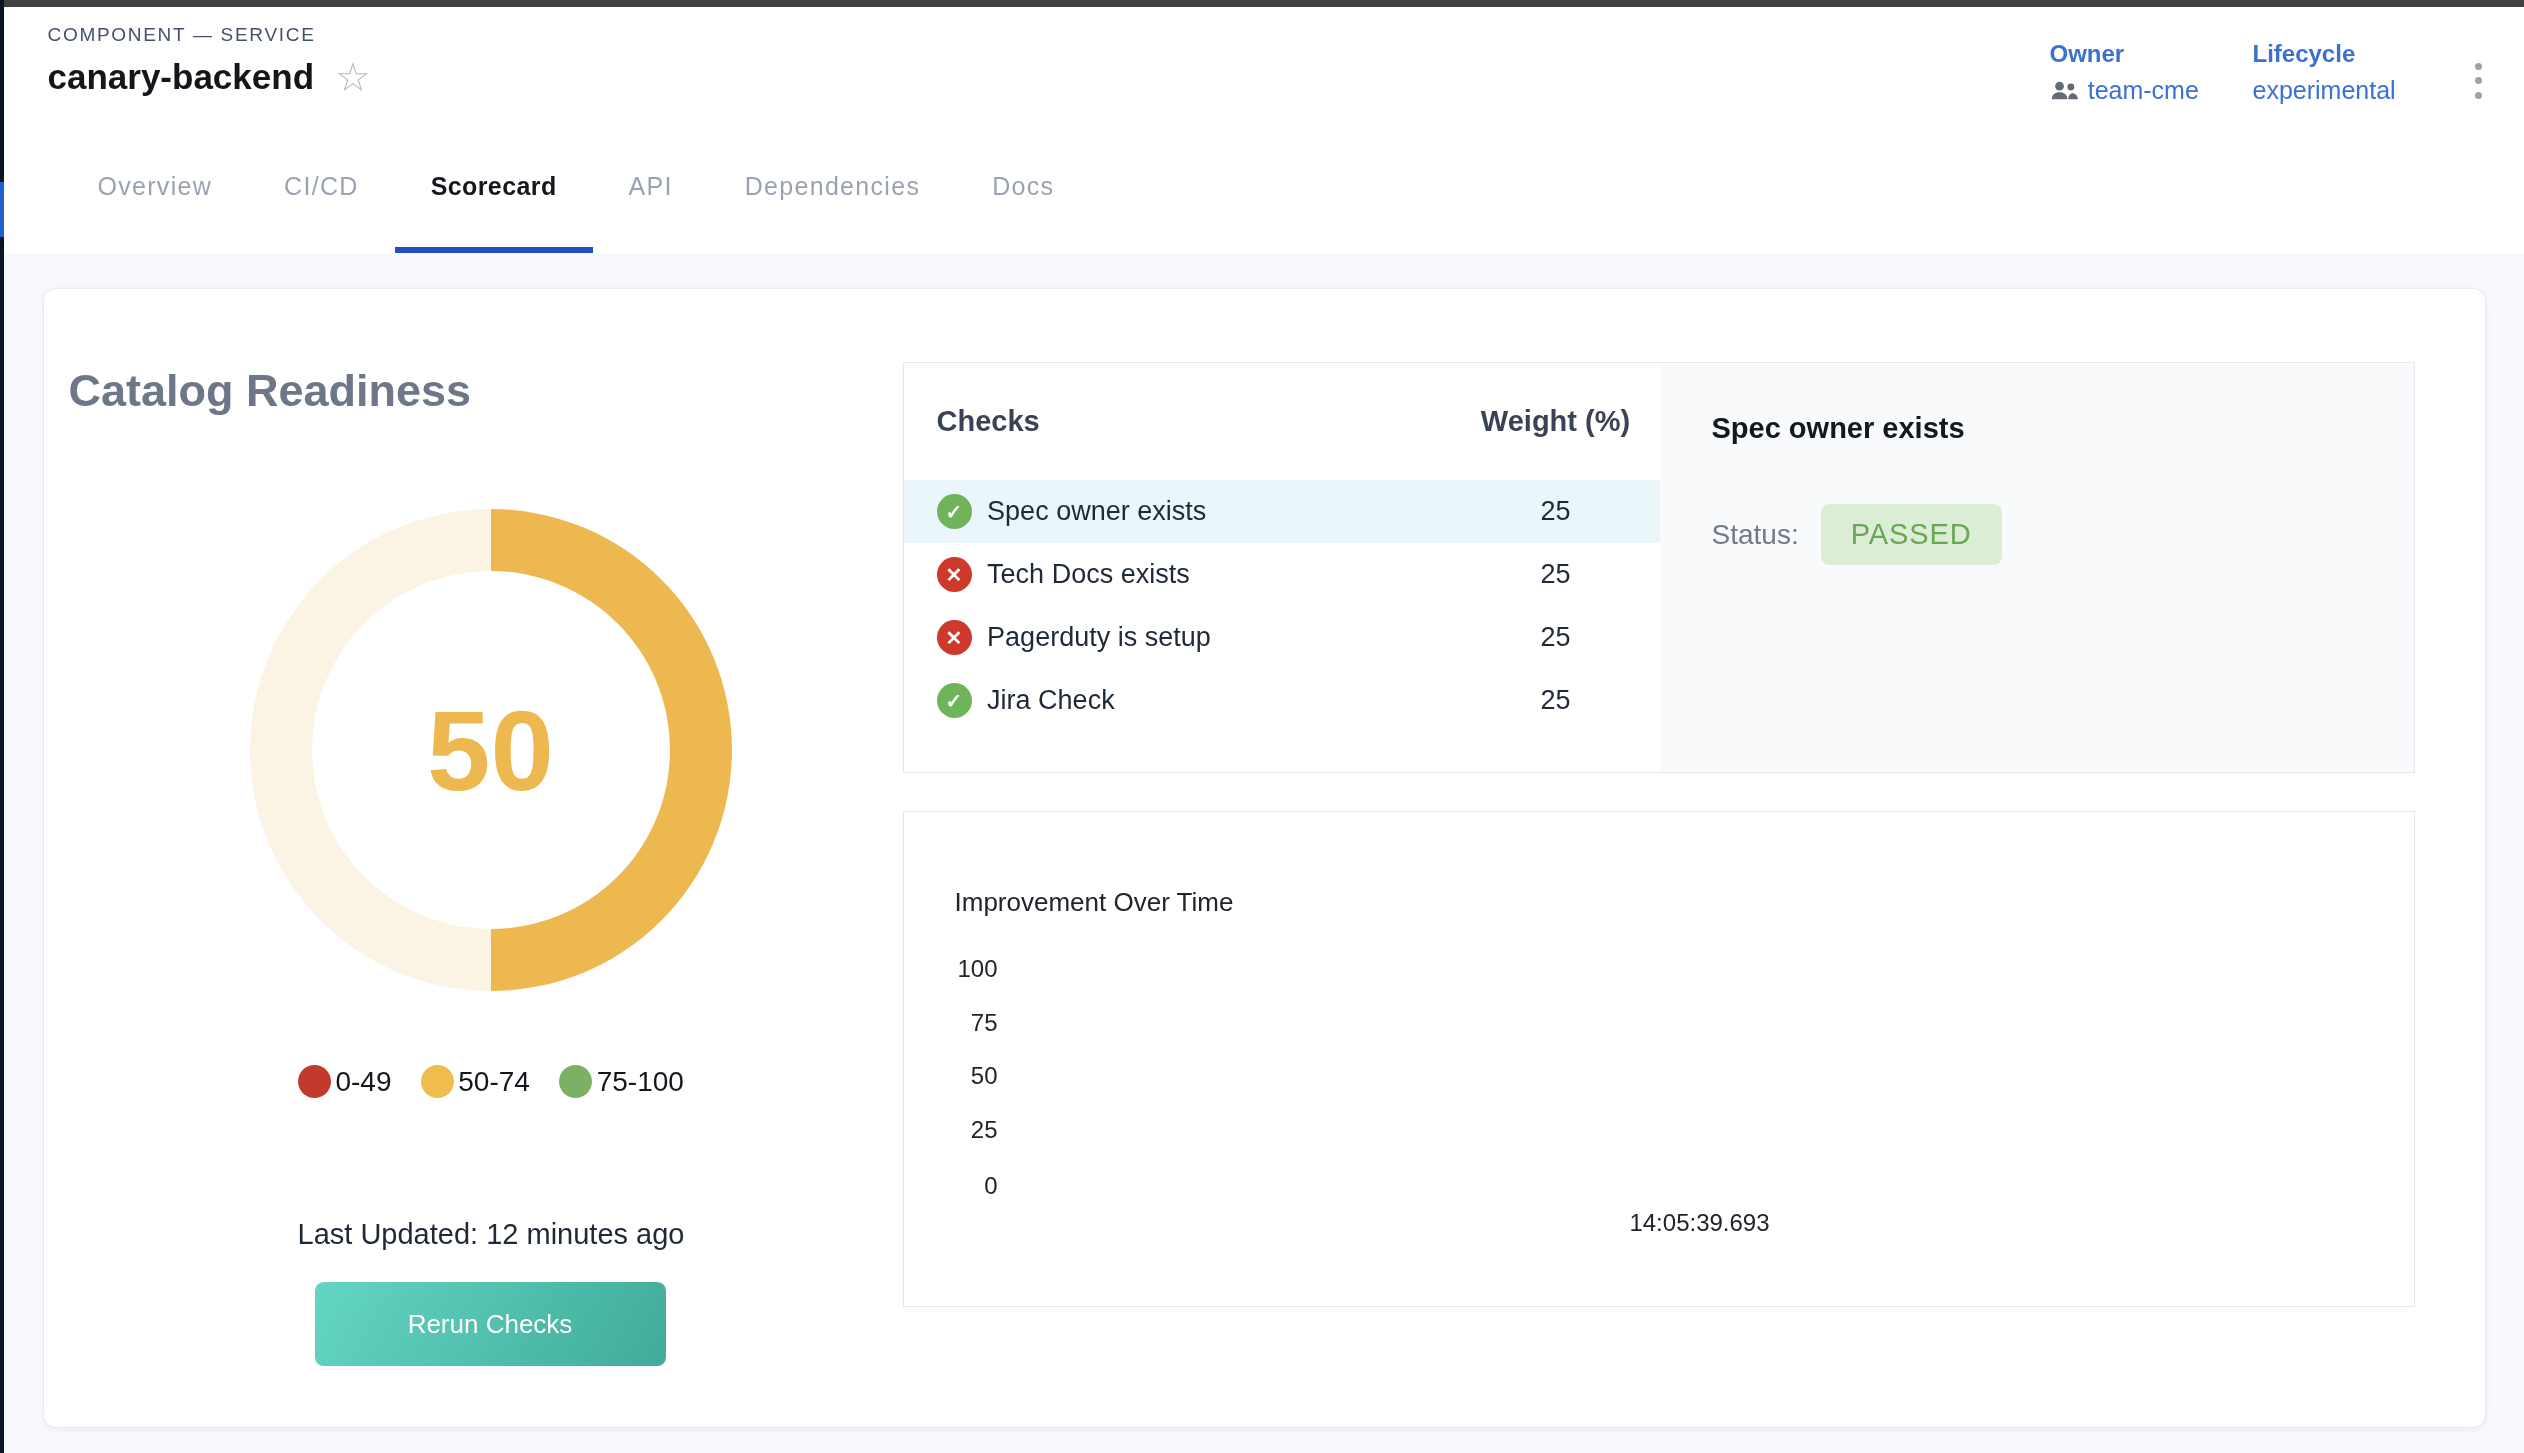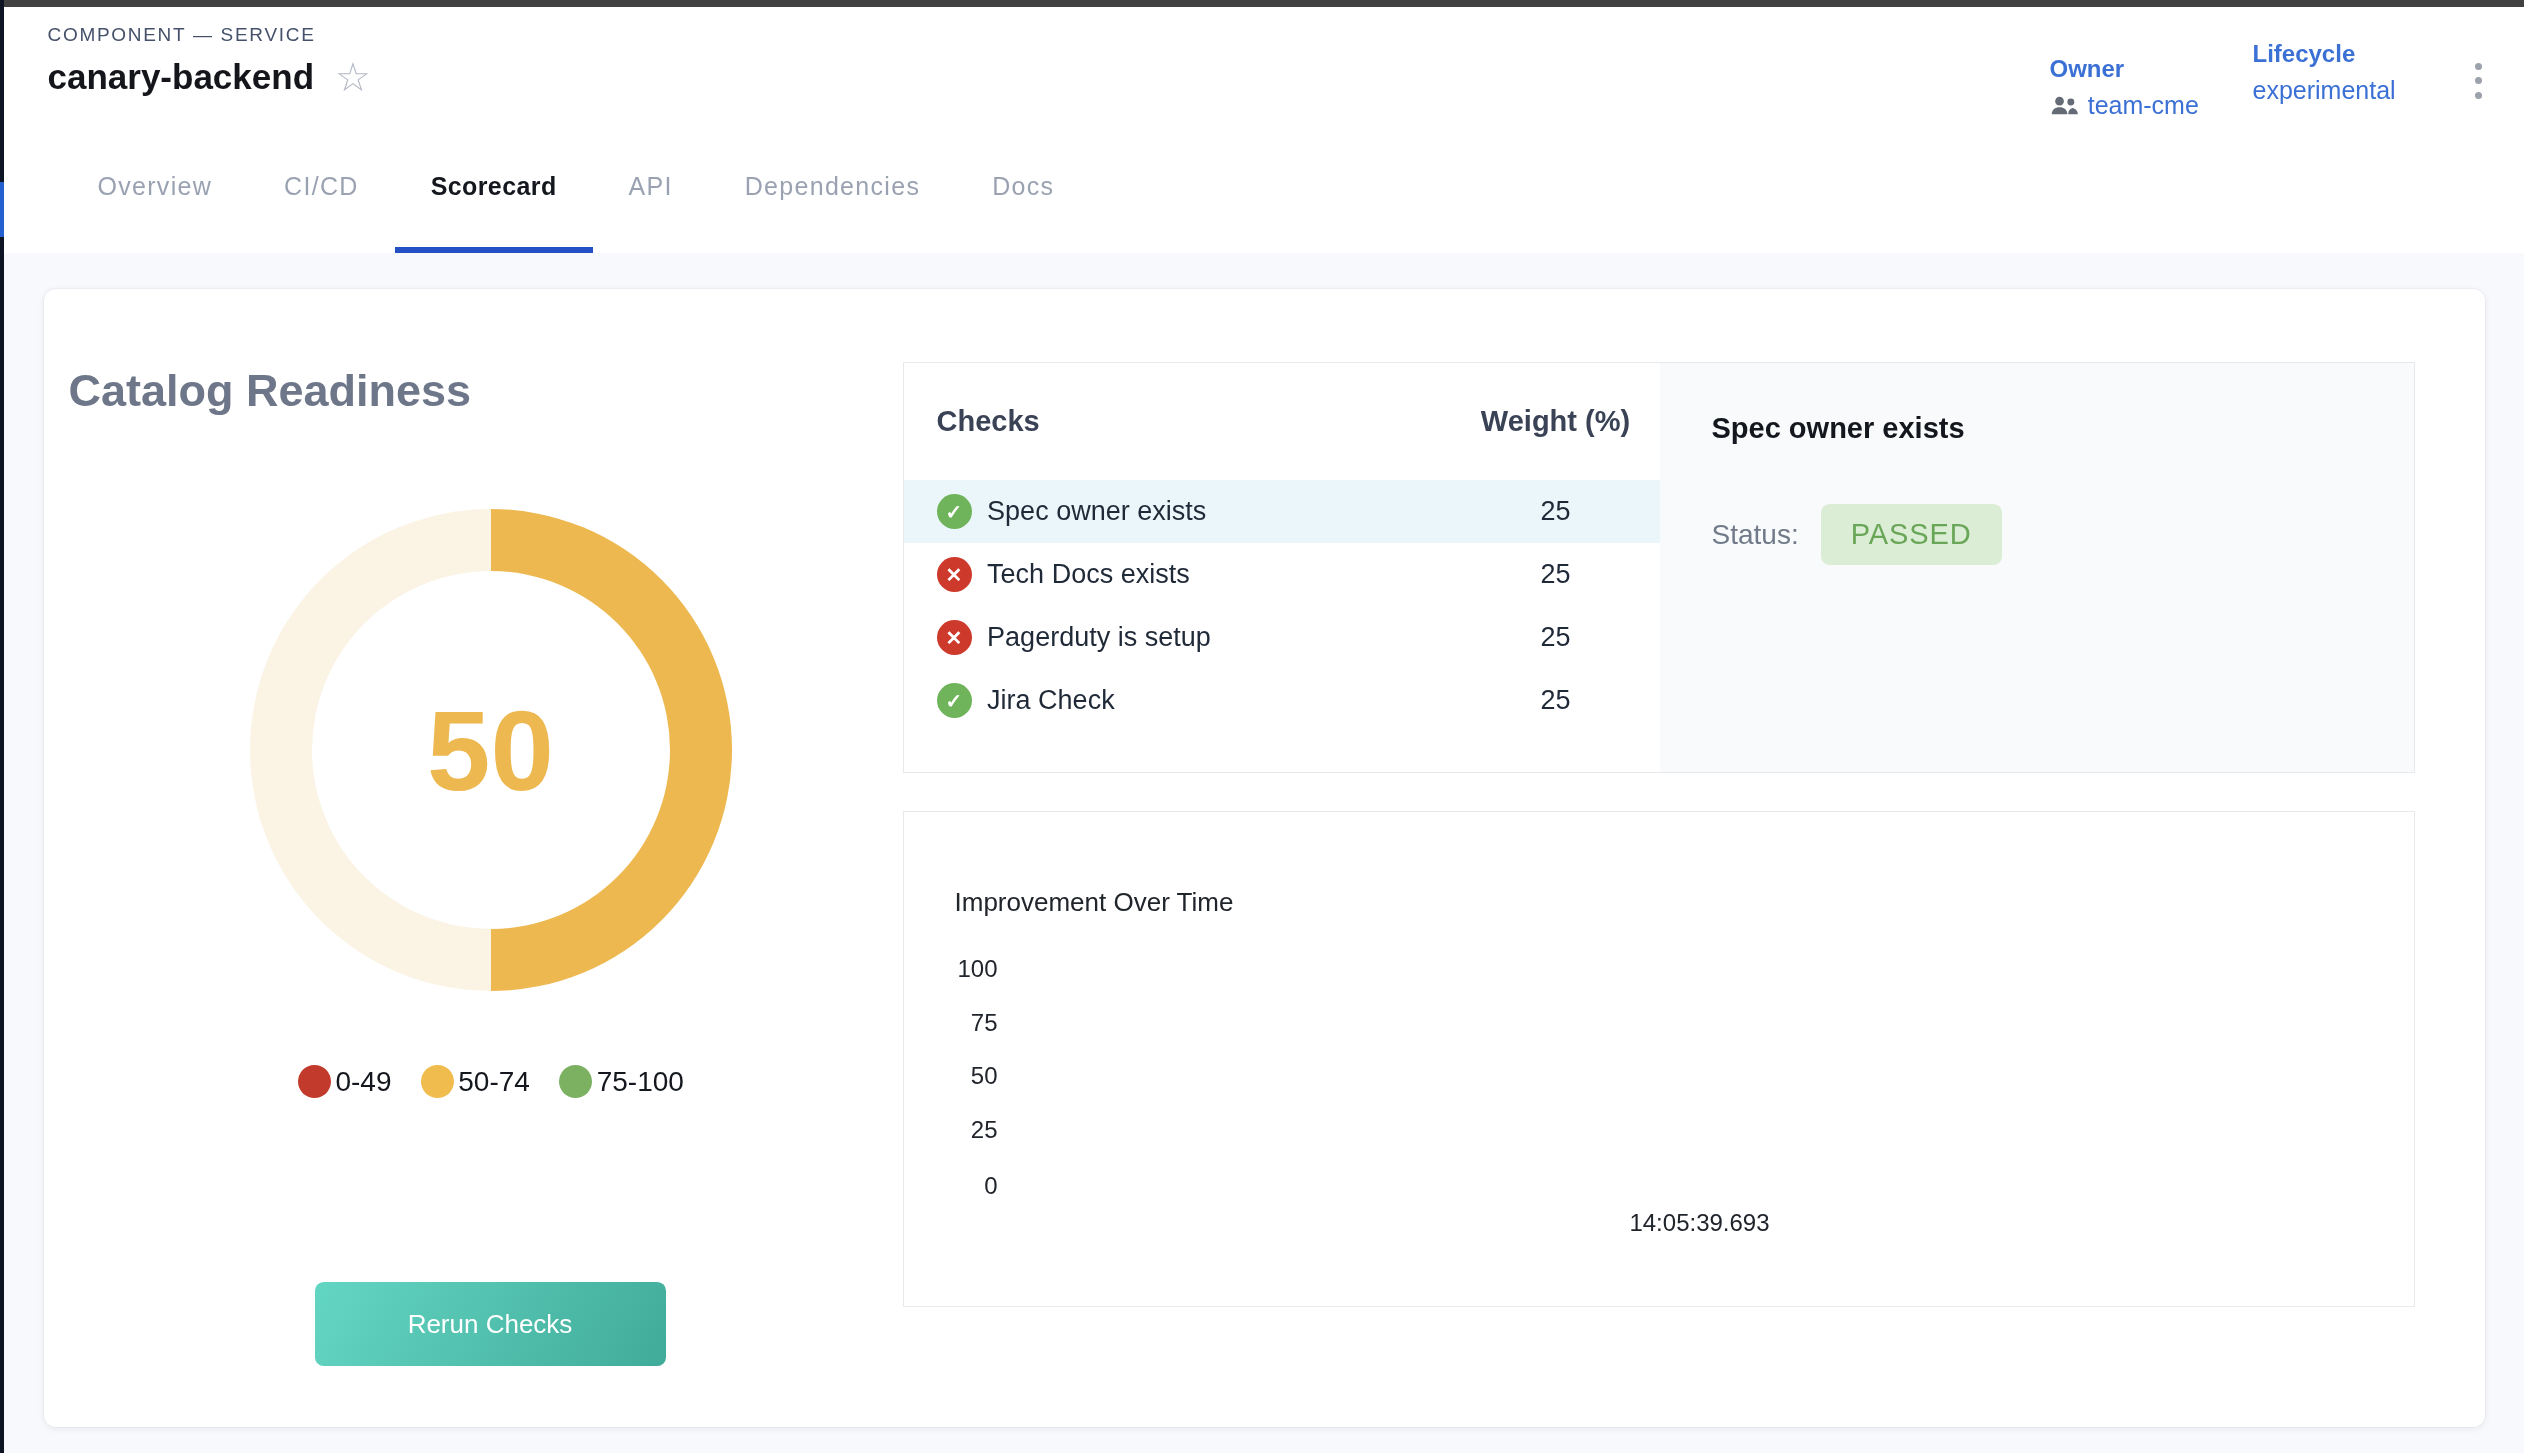--- a/index.html
+++ b/index.html
@@ -14,21 +14,21 @@
 
   
   .header{position:absolute;left:3.5px;top:7px;right:0;height:112px;background:#fff;border-bottom:1.7px solid #e4e8ee;}
   .breadcrumb{position:absolute;left:44px;top:17.3px;font-size:19px;letter-spacing:1.7px;color:#45506b;font-weight:500;}
   .title-row{position:absolute;left:44px;top:50px;display:flex;align-items:center;gap:21px;}
   .entity-title{font-size:35px;font-weight:bold;color:#14161b;}
   .star{font-size:40px;line-height:40px;color:#b3bac6;cursor:pointer;}
   .meta{position:absolute;top:33px;}
   .meta .label{font-size:24px;font-weight:bold;color:#3b70d4;}
   .meta .value{margin-top:7.8px;font-size:25px;color:#3b70d4;display:flex;align-items:center;gap:8.7px;}
-  .meta.owner{left:2046px;margin-top:15px;}
+  .meta.owner{left:2046px;}
   .meta.lifecycle{left:2249px;}
   .users-ic{width:29.5px;height:21px;display:inline-block;}
   .kebab{position:absolute;left:2468px;top:52px;display:flex;flex-direction:column;gap:7.8px;cursor:pointer;padding:3.5px;}
   .kebab span{width:7px;height:7px;border-radius:50%;background:#9ca2ac;}
 
   
   .tabbar{position:absolute;left:3.5px;top:119px;right:0;height:134px;background:#fff;display:flex;align-items:stretch;padding-left:58px;}
   .tab{position:relative;display:flex;align-items:center;padding:0 36px;font-size:25px;letter-spacing:1.3px;color:#9aa2b2;cursor:pointer;}
   .tab.active{color:#14171d;font-weight:bold;letter-spacing:0.4px;}
   .tab.active::after{content:"";position:absolute;left:0;right:0;bottom:0;height:6px;background:#2351c5;}
@@ -160,20 +160,21 @@
           </div>
           <div class="legend-item">
             <span class="legend-dot" style="background: rgb(240, 188, 77);"></span>
             <span>50-74</span>
           </div>
           <div class="legend-item">
             <span class="legend-dot" style="background: rgb(124, 177, 98);"></span>
             <span>75-100</span>
           </div>
         </div>
+        <div class="last-updated">Last Updated: 12 minutes ago</div>
         <button class="rerun-btn">Rerun Checks</button>
       </div>
 
       <div class="checks-panel">
         <div class="checks-table">
           <div class="checks-head">
             <div class="col-name">Checks</div>
             <div class="col-weight">Weight (%)</div>
           </div>
           <div class="check-row selected">

